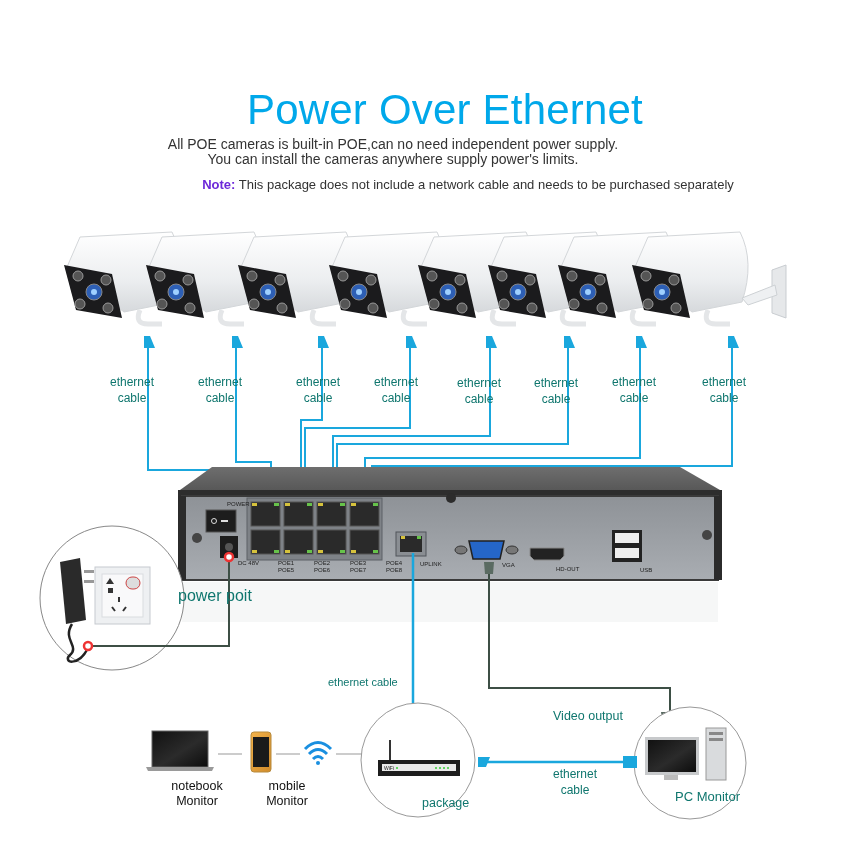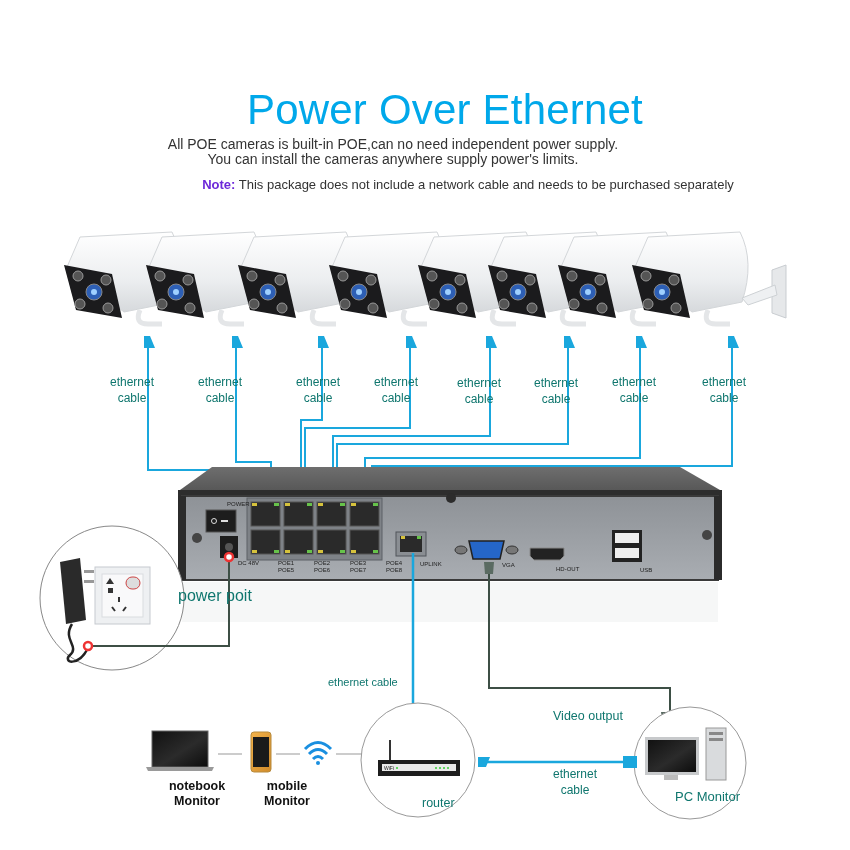--- a/index.html
+++ b/index.html
@@ -3,21 +3,21 @@
 <meta charset="utf-8">
 <style>
   html,body{margin:0;padding:0;background:#fff;}
   body{width:850px;height:850px;position:relative;overflow:hidden;font-family:"Liberation Sans",sans-serif;color:#222;}
   .abs{position:absolute;padding-left:20px;}
   .title{left:0;width:850px;top:86px;text-align:center;font-size:42px;color:#00a8ea;letter-spacing:0.2px;}
   .sub{left:0;width:746px;text-align:center;font-size:14px;color:#333;line-height:16px;}
   .note{left:0;width:850px;top:177px;text-align:center;font-size:13px;color:#333;}
   .note b{color:#6d28d9;margin-left:46px;}
   .lbl{font-size:12px;color:#0f766e;text-align:center;line-height:16px;}
-  .lbl-small{font-size:12.5px;color:#111;text-align:center;line-height:15px;font-weight:bold;}
+  .lbl-small{font-size:12.5px;color:#111;text-align:center;line-height:15px;}
   svg{position:absolute;left:0;top:0;}
 </style>
 </head>
 <body>
 
 <div class="abs title">Power Over Ethernet</div>
 <div class="abs sub" style="top:136px">All POE cameras is built-in POE,can no need independent power supply.</div>
 <div class="abs sub" style="top:151px">You can install the cameras anywhere supply power's limits.</div>
 <div class="abs note"><b>Note:</b><span> This package does not include a network cable and needs to be purchased separately</span></div>
 
@@ -390,21 +390,21 @@
     </div>
   </div>
 <div class="abs" style="left:400px;top:561px;font-size:6px;color:#222;">UPLINK</div>
 <div class="abs" style="left:482px;top:562px;font-size:6px;color:#222;">VGA</div>
 <div class="abs" style="left:536px;top:566px;font-size:6px;color:#222;">HD-OUT</div>
 <div class="abs" style="left:620px;top:567px;font-size:6px;color:#222;">USB</div>
 
 <div class="abs lbl" style="left:158px;top:588px;font-size:16px;">power poit</div>
 <div class="abs lbl" style="left:308px;top:674px;font-size:11px;">ethernet cable</div>
 <div class="abs lbl" style="left:533px;top:673px;font-size:12.5px;margin-top:35px;">Video output</div>
-<div class="abs lbl" style="left:402px;top:795px;font-size:12.5px;">router</div>
+<div class="abs lbl" style="left:402px;top:795px;font-size:12.5px;">package</div>
 <div class="abs lbl" style="left:520px;top:766px;width:70px;">
   <div>ethernet</div>
   <div>cable</div>
 </div>
 <div class="abs lbl" style="left:655px;top:789px;font-size:13px;">PC Monitor</div>
 <div class="abs lbl-small" style="left:142px;top:779px;width:70px;">
   <div>notebook</div>
   <div>Monitor</div>
 </div>
 <div class="abs lbl-small" style="left:232px;top:779px;width:70px;text-align:center;">

